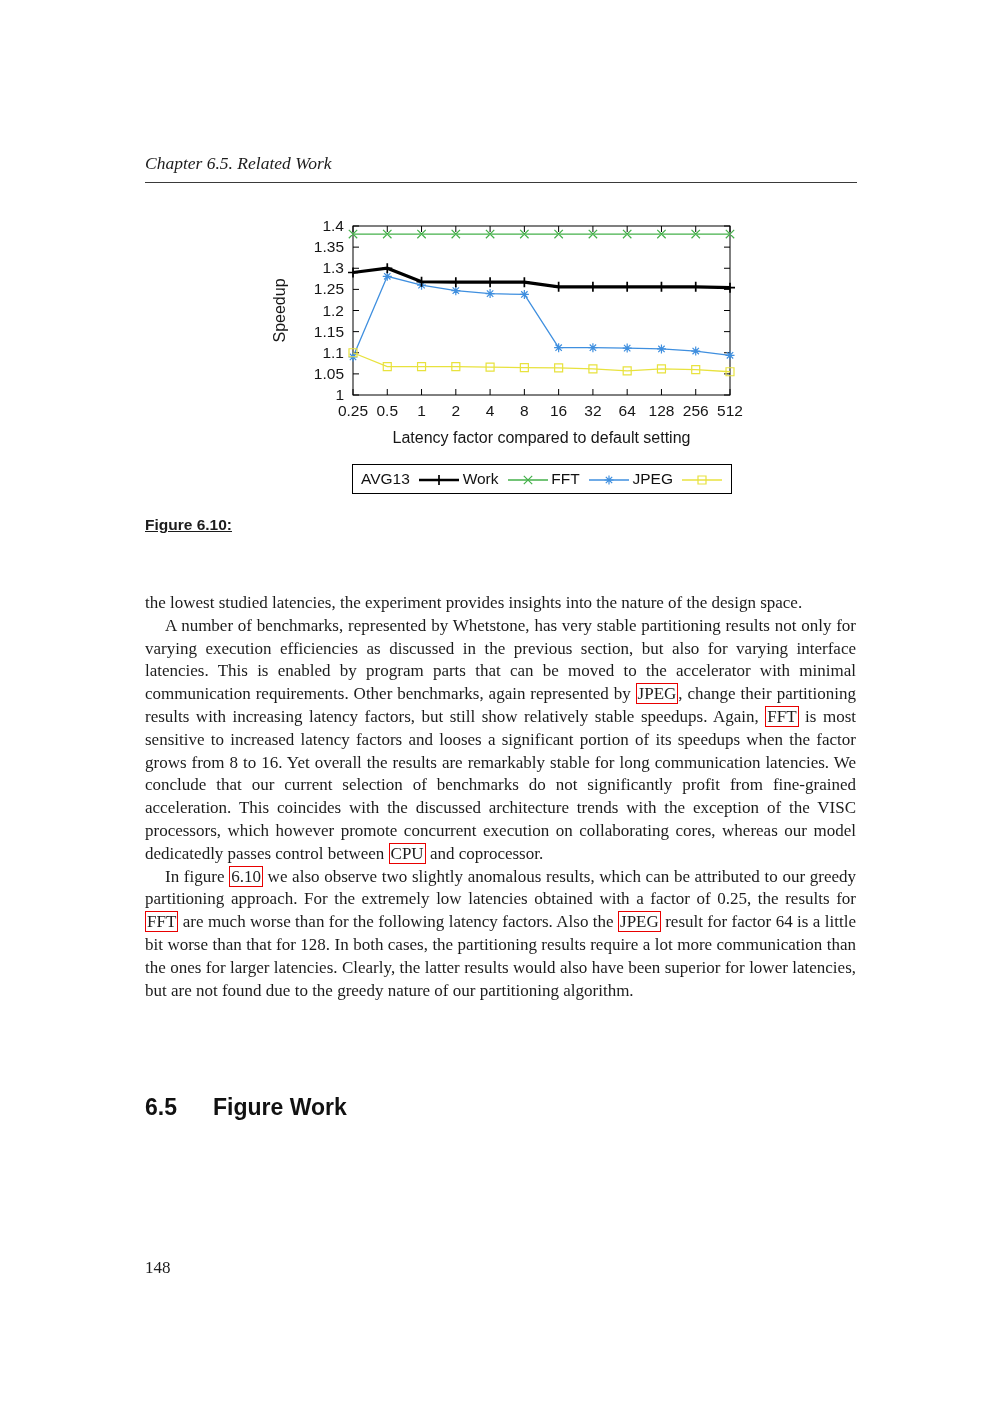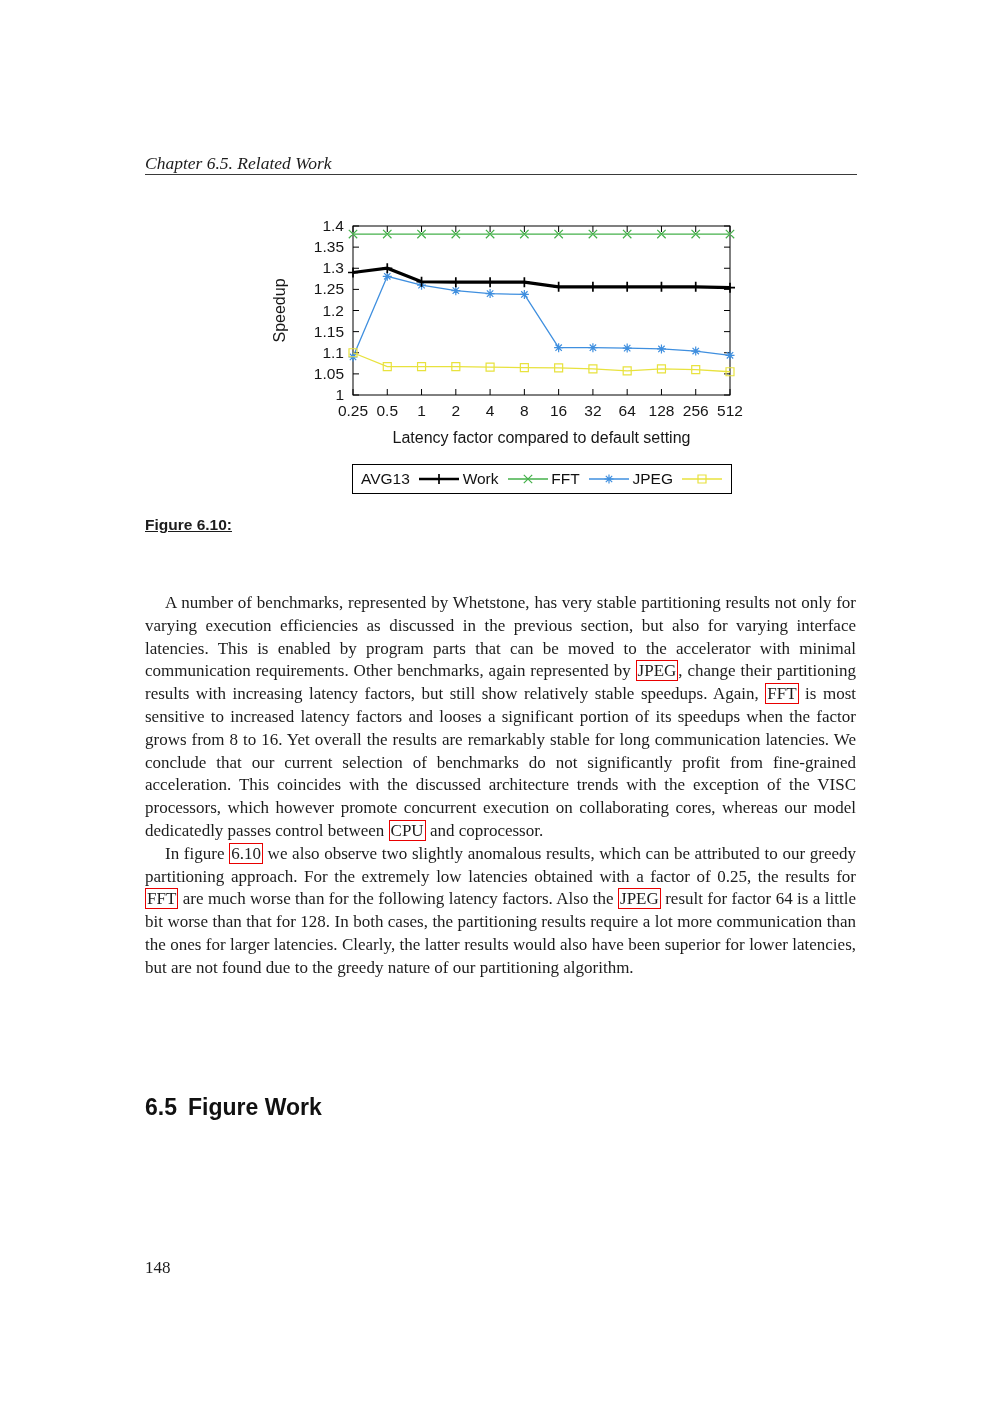--- a/index.html
+++ b/index.html
@@ -10,38 +10,39 @@
     color: #1c1c1c;
     position: relative;
     overflow: hidden;
   }
   .page { position: absolute; inset: 0; }
 
   .running-header {
     position: absolute; left: 145px; top: 153px; width: 712px;
     font-style: italic; font-size: 17.5px;
     border-bottom: 1px solid #3a3a3a;
+    padding-bottom: 8px;
   }
 
   .figure-block {
     position: absolute; left: 255px; top: 212px; width: 500px; height: 292px;
   }
   #chart-svg { position: absolute; left: 0; top: 0; }
 
   .legend {
     position: absolute; left: 97px; top: 252px; width: 380px; height: 30px;
     border: 1px solid #000;
     box-sizing: border-box;
     display: flex; align-items: center; justify-content: space-between;
     padding: 0 8px;
     font-family: "Liberation Sans", sans-serif;
     font-size: 15.5px; color: #111;
     background: #fff;
   }
-  .legend-entry { display: flex; align-items: center; gap: 8px; }
+  .legend-entry { display: flex; align-items: flex-end; gap: 8px; }
 
   .caption {
     position: absolute; left: 145px; top: 514px; width: 714px;
     display: flex;
     font-size: 15.5px; line-height: 22px; color: #1c1c1c;
   }
   .caption-label {
     font-family: "Liberation Sans", sans-serif; font-weight: bold;
     white-space: nowrap; margin-right: 8px; text-decoration: underline;
   }
@@ -56,21 +57,21 @@
   #related-paragraphs { top: 1146px; }
   .para { margin: 0; }
   .para.indent { text-indent: 20px; }
 
   .link-box { border: 1px solid; padding: 0 1px; }
 
   .section-heading {
     position: absolute; left: 145px; top: 1094px; margin: 0;
     font-family: "Liberation Sans", sans-serif;
     font-weight: bold; font-size: 23px; color: #111;
-    display: flex; gap: 11px;
+    display: flex; gap: 36px;
   }
 
   .page-number {
     position: absolute; left: 145px; top: 1258px;
     font-size: 17px;
     text-align: center;
   }
 
   svg text {
     font-family: "Liberation Sans", sans-serif;
@@ -184,20 +185,21 @@
           </svg>
         </div>
       </div>
   </div>
 
   <div class="caption">
     <span class="caption-label">Figure 6.10:</span>
   </div>
 
   <div class="body-text" id="content-paragraphs">
+      <p class="para"><span>the lowest studied latencies, the experiment provides insights into the nature of the design space.</span></p>
       <p class="para indent"><span>A number of benchmarks, represented by Whetstone, has very stable partitioning results not only for varying execution efficiencies as discussed in the previous section, but also for varying interface latencies. This is enabled by program parts that can be moved to the accelerator with minimal communication requirements. Other benchmarks, again represented by </span><span class="link-box" style="border-color: rgb(232, 0, 0);">JPEG</span><span>, change their partitioning results with increasing latency factors, but still show relatively stable speedups. Again, </span><span class="link-box" style="border-color: rgb(232, 0, 0);">FFT</span><span> is most sensitive to increased latency factors and looses a significant portion of its speedups when the factor grows from 8 to 16. Yet overall the results are remarkably stable for long communication latencies. We conclude that our current selection of benchmarks do not significantly profit from fine-grained acceleration. This coincides with the discussed architecture trends with the exception of the VISC processors, which however promote concurrent execution on collaborating cores, whereas our model dedicatedly passes control between </span><span class="link-box" style="border-color: rgb(232, 0, 0);">CPU</span><span> and coprocessor.</span></p>
       <p class="para indent"><span>In figure </span><span class="link-box" style="border-color: rgb(232, 0, 0);">6.10</span><span> we also observe two slightly anomalous results, which can be attributed to our greedy partitioning approach. For the extremely low latencies obtained with a factor of 0.25, the results for </span><span class="link-box" style="border-color: rgb(232, 0, 0);">FFT</span><span> are much worse than for the following latency factors. Also the </span><span class="link-box" style="border-color: rgb(232, 0, 0);">JPEG</span><span> result for factor 64 is a little bit worse than that for 128. In both cases, the partitioning results require a lot more communication than the ones for larger latencies. Clearly, the latter results would also have been superior for lower latencies, but are not found due to the greedy nature of our partitioning algorithm.</span></p>
     </div>
 
   <h2 class="section-heading">
     <span>6.5</span>
     <span>Figure Work</span>
   </h2>
 
 

